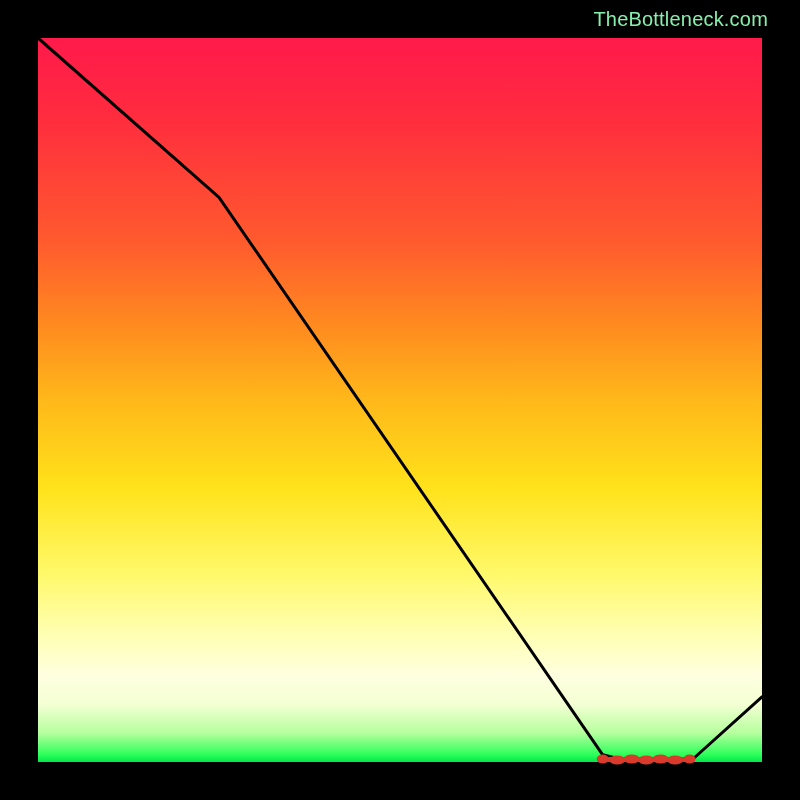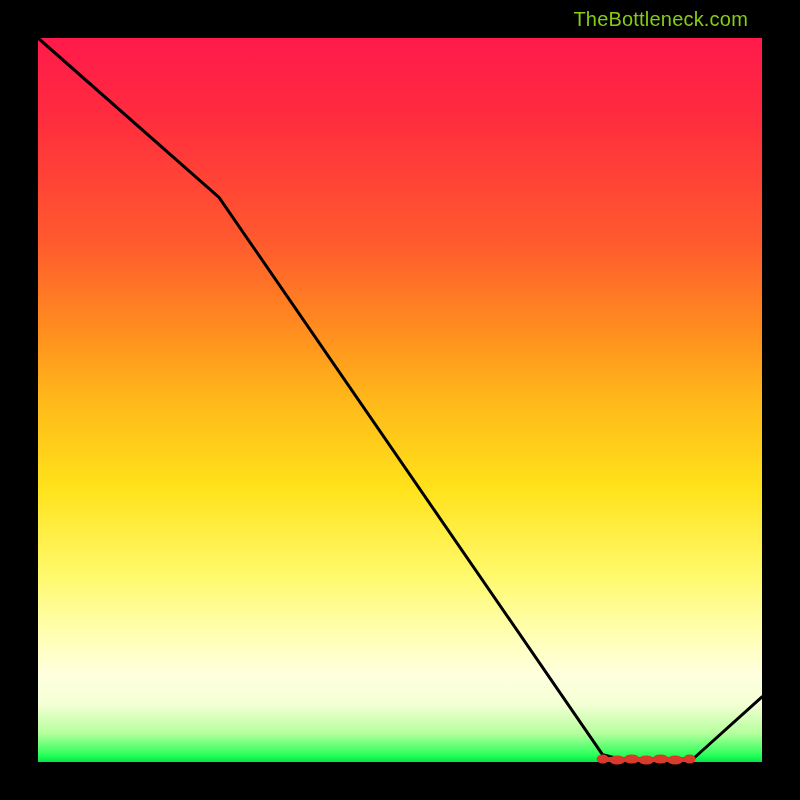--- a/index.html
+++ b/index.html
@@ -36,22 +36,22 @@
       #ffffe0 88%,
       #f4ffd4 92%,
       #b6ff9e 96%,
       #2cff5a 99%,
       #00e84a 100%
     );
   }
   .attribution {
     position: absolute;
     top: 8px;
-    right: 52px;
-    color: #84cc16;
+    right: 32px;
+    color: #86efac;
     font-size: 20px;
     letter-spacing: 0.2px;
   }
   svg.overlay {
     position: absolute;
     left: 0; top: 0;
     width: 724px; height: 724px;
     overflow: visible;
   }
   .curve {

